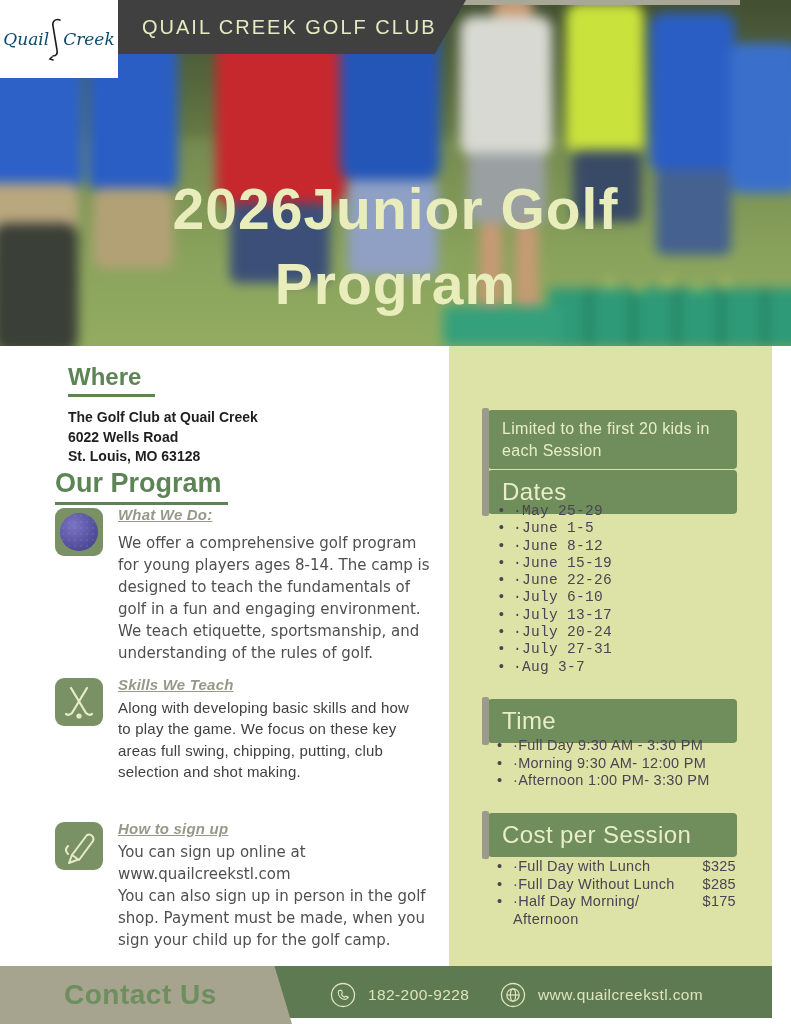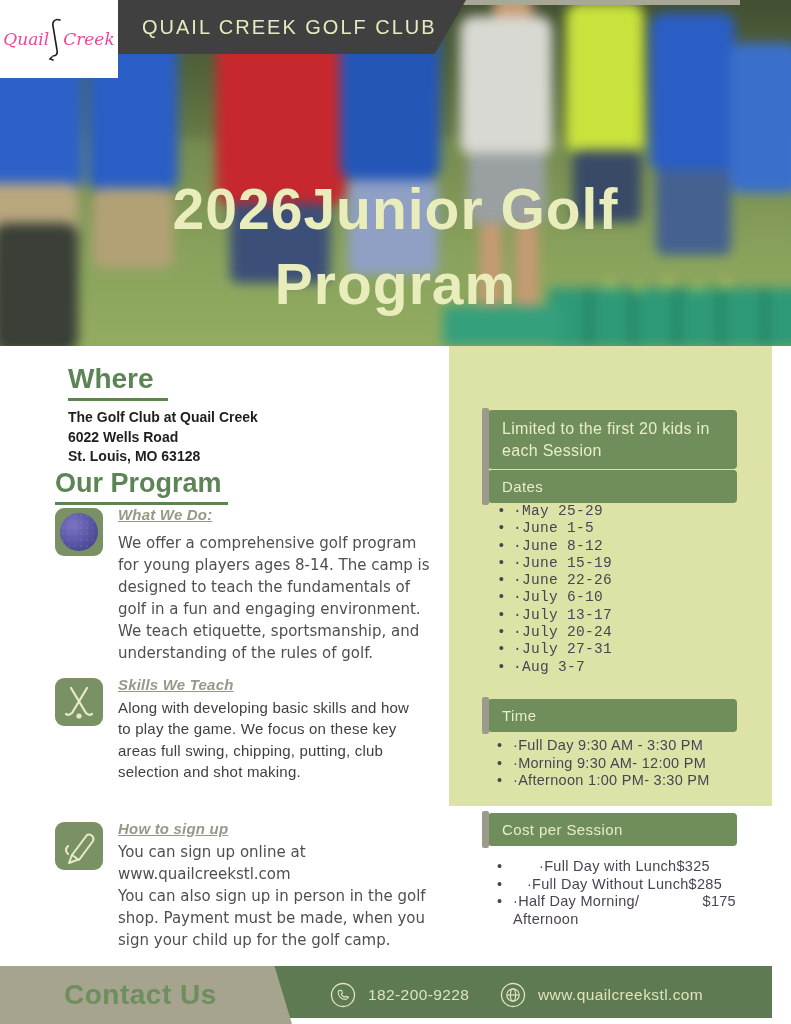--- a/index.html
+++ b/index.html
@@ -50,34 +50,34 @@
                radial-gradient(circle 5px at 128px 11px,#e9e463 60%,transparent 62%); }
 
   .hero-title {
     position:absolute; left:0; top:172px; width:100%; z-index:6;
     text-align:center; color:#e9edbc; font-weight:800; font-size:57px; line-height:1.32;
     letter-spacing:1px; text-shadow:0 0 1px rgba(0,0,0,.05);
   }
 
   .logo-box { position:absolute; left:0; top:0; width:118px; height:78px; background:#ffffff; z-index:7;
     display:flex; align-items:center; justify-content:center; }
-  .logo-text { font-family:"DejaVu Serif", serif; font-style:italic; font-size:17px; color:#ec4899;
+  .logo-text { font-family:"DejaVu Serif", serif; font-style:italic; font-size:17px; color:#0c4a6e;
     display:flex; align-items:center; gap:1px; }
   .logo-hook { margin:0 -2px; }
 
   .banner { position:absolute; left:118px; top:0; width:348px; height:54px; background:#404040; z-index:6;
     clip-path:polygon(0 0, 100% 0, 91% 100%, 0 100%);
     display:flex; align-items:center; }
   .banner-text { color:#e5eabf; font-size:20px; letter-spacing:2px; padding-left:24px; font-weight:500; }
   .top-strip { position:absolute; left:448px; top:0; width:292px; height:5px; background:#a9a795; z-index:6; }
 
   
   .left-col { position:absolute; left:0; top:346px; width:449px; height:620px; background:#ffffff; }
   .h-green { color:#5d8455; font-weight:800; }
-  .where-h { position:absolute; left:68px; top:17px; font-size:28px; border-bottom:3px solid #5d8455; padding:0 14px 3px 0; }
+  .where-h { position:absolute; left:68px; top:17px; font-size:24px; border-bottom:3px solid #5d8455; padding:0 14px 3px 0; }
   .address { position:absolute; left:68px; top:62px; font-size:14px; font-weight:700; color:#1e1e1e;
     line-height:1.4; white-space:pre-line; }
   .program-h { position:absolute; left:55px; top:122px; font-size:27px; border-bottom:3px solid #5d8455; padding:0 6px 3px 0; }
 
   .feature { position:absolute; left:55px; width:375px; }
   .f1 { top:160px; } .f2 { top:330px; } .f3 { top:474px; }
   .icon-tile { position:absolute; left:0; top:2px; width:48px; height:48px; background:#7a9166; border-radius:9px;
     display:flex; align-items:center; justify-content:center; }
   .f-head { margin-left:63px; font-size:15px; font-weight:700; font-style:italic; color:#98988a;
     text-decoration:underline; letter-spacing:.2px; }
@@ -87,38 +87,38 @@
     line-height:1.42; width:300px; margin-top:4px; letter-spacing:.2px; }
   .f3 .f-body { margin-top:4px; width:332px; }
 
   .golf-ball { width:38px; height:38px; border-radius:50%; position:relative;
     background:radial-gradient(circle at 35% 32%, #7b74c4, #55519f 58%, #403d87 95%); overflow:hidden; }
   .golf-ball::after { content:""; position:absolute; inset:0; border-radius:50%;
     background-image:radial-gradient(circle 1.2px, rgba(150,145,215,.9) 55%, transparent 60%);
     background-size:6px 6px; }
 
   
-  .sidebar { position:absolute; left:449px; top:346px; width:323px; height:460px; background:#dde3a6; }
+  .sidebar { position:absolute; left:449px; top:346px; width:323px; height:620px; background:#dde3a6; }
   .s-box { position:absolute; left:39px; width:249px; background:#6f8e5c; border-radius:4px;
     color:#e9edc9; padding:8px 12px 8px 14px; }
   .s-box::before { content:""; position:absolute; left:-6px; top:-2px; bottom:-2px; width:7px;
     background:#9c9a8c; border-radius:2px; }
   .notice { top:64px; font-size:16px; line-height:1.35; letter-spacing:.3px; }
-  .hdr { font-size:15px; letter-spacing:.4px; }
+  .hdr { font-size:24px; letter-spacing:.4px; }
   .hdr-dates { top:124px; }
   .hdr-time  { top:353px; }
   .hdr-cost  { top:467px; }
 
   .s-list { position:absolute; left:48px; list-style:none; }
   .s-item { position:relative; padding-left:16px; font-size:14.5px; color:#4a4454; line-height:17.3px;
     letter-spacing:.3px; }
   .s-item::before { content:"•"; position:absolute; left:0; top:0; color:#4a4454; }
   .dates-list { top:157px;font-family:Liberation Mono, monospace; }
   .time-list  { top:391px; } .time-list .s-item { line-height:17.5px; }
-  .cost-list  { top:512px; width:239px; } .cost-list .s-item { line-height:17.5px; display:flex; justify-content:center; }
+  .cost-list  { top:512px; width:239px; } .cost-list .s-item { line-height:17.5px; display:flex; justify-content:space-between; }
 
   
   .footer { position:absolute; left:0; top:966px; width:772px; height:52px; background:#5e7a52; }
   .contact-shape { position:absolute; left:0; top:0; width:292px; height:58px; background:#a6a38f;
     clip-path:polygon(0 0, 94% 0, 100% 100%, 0 100%);
     display:flex; align-items:center; }
   .contact-text { color:#6c8f5d; font-weight:800; font-size:28px; padding-left:64px; letter-spacing:.5px; }
   .f-item { position:absolute; top:0; height:58px; display:flex; align-items:center; gap:12px;
     color:#dfe4bb; font-size:15.5px; letter-spacing:.4px; }
   .f-phone { left:330px; } .f-web { left:500px; }

